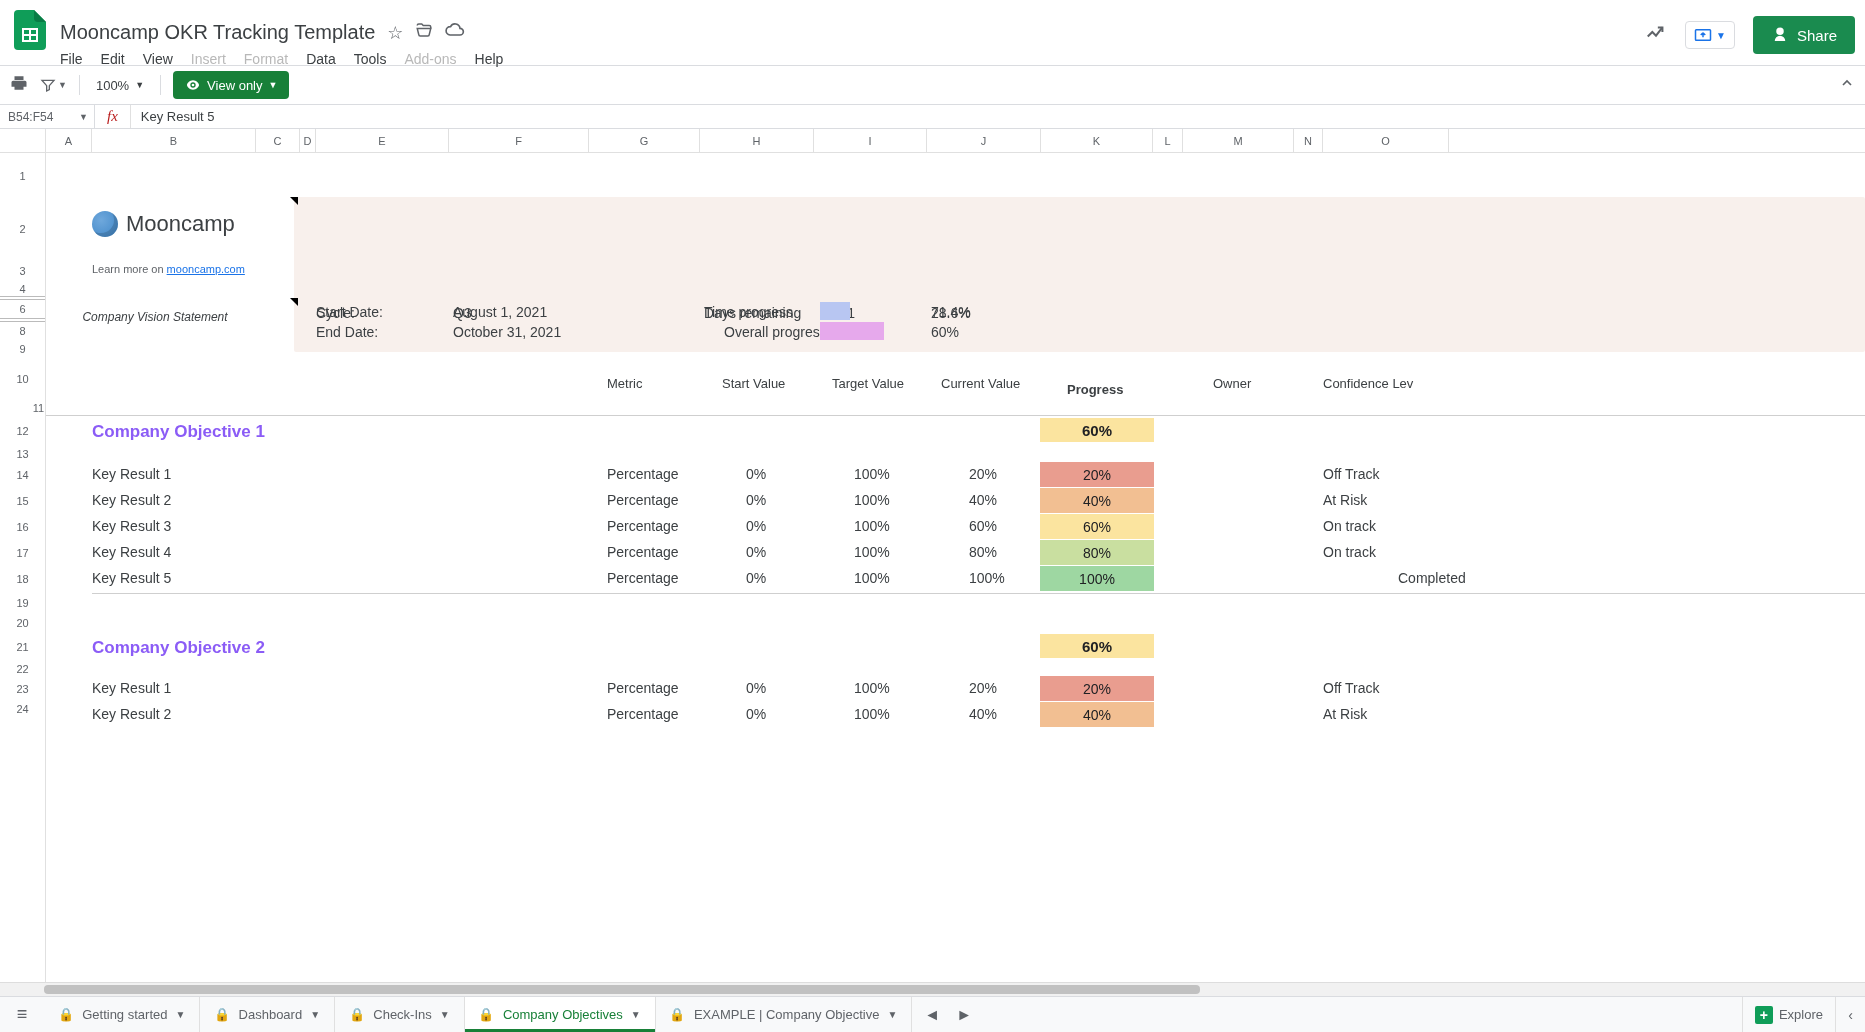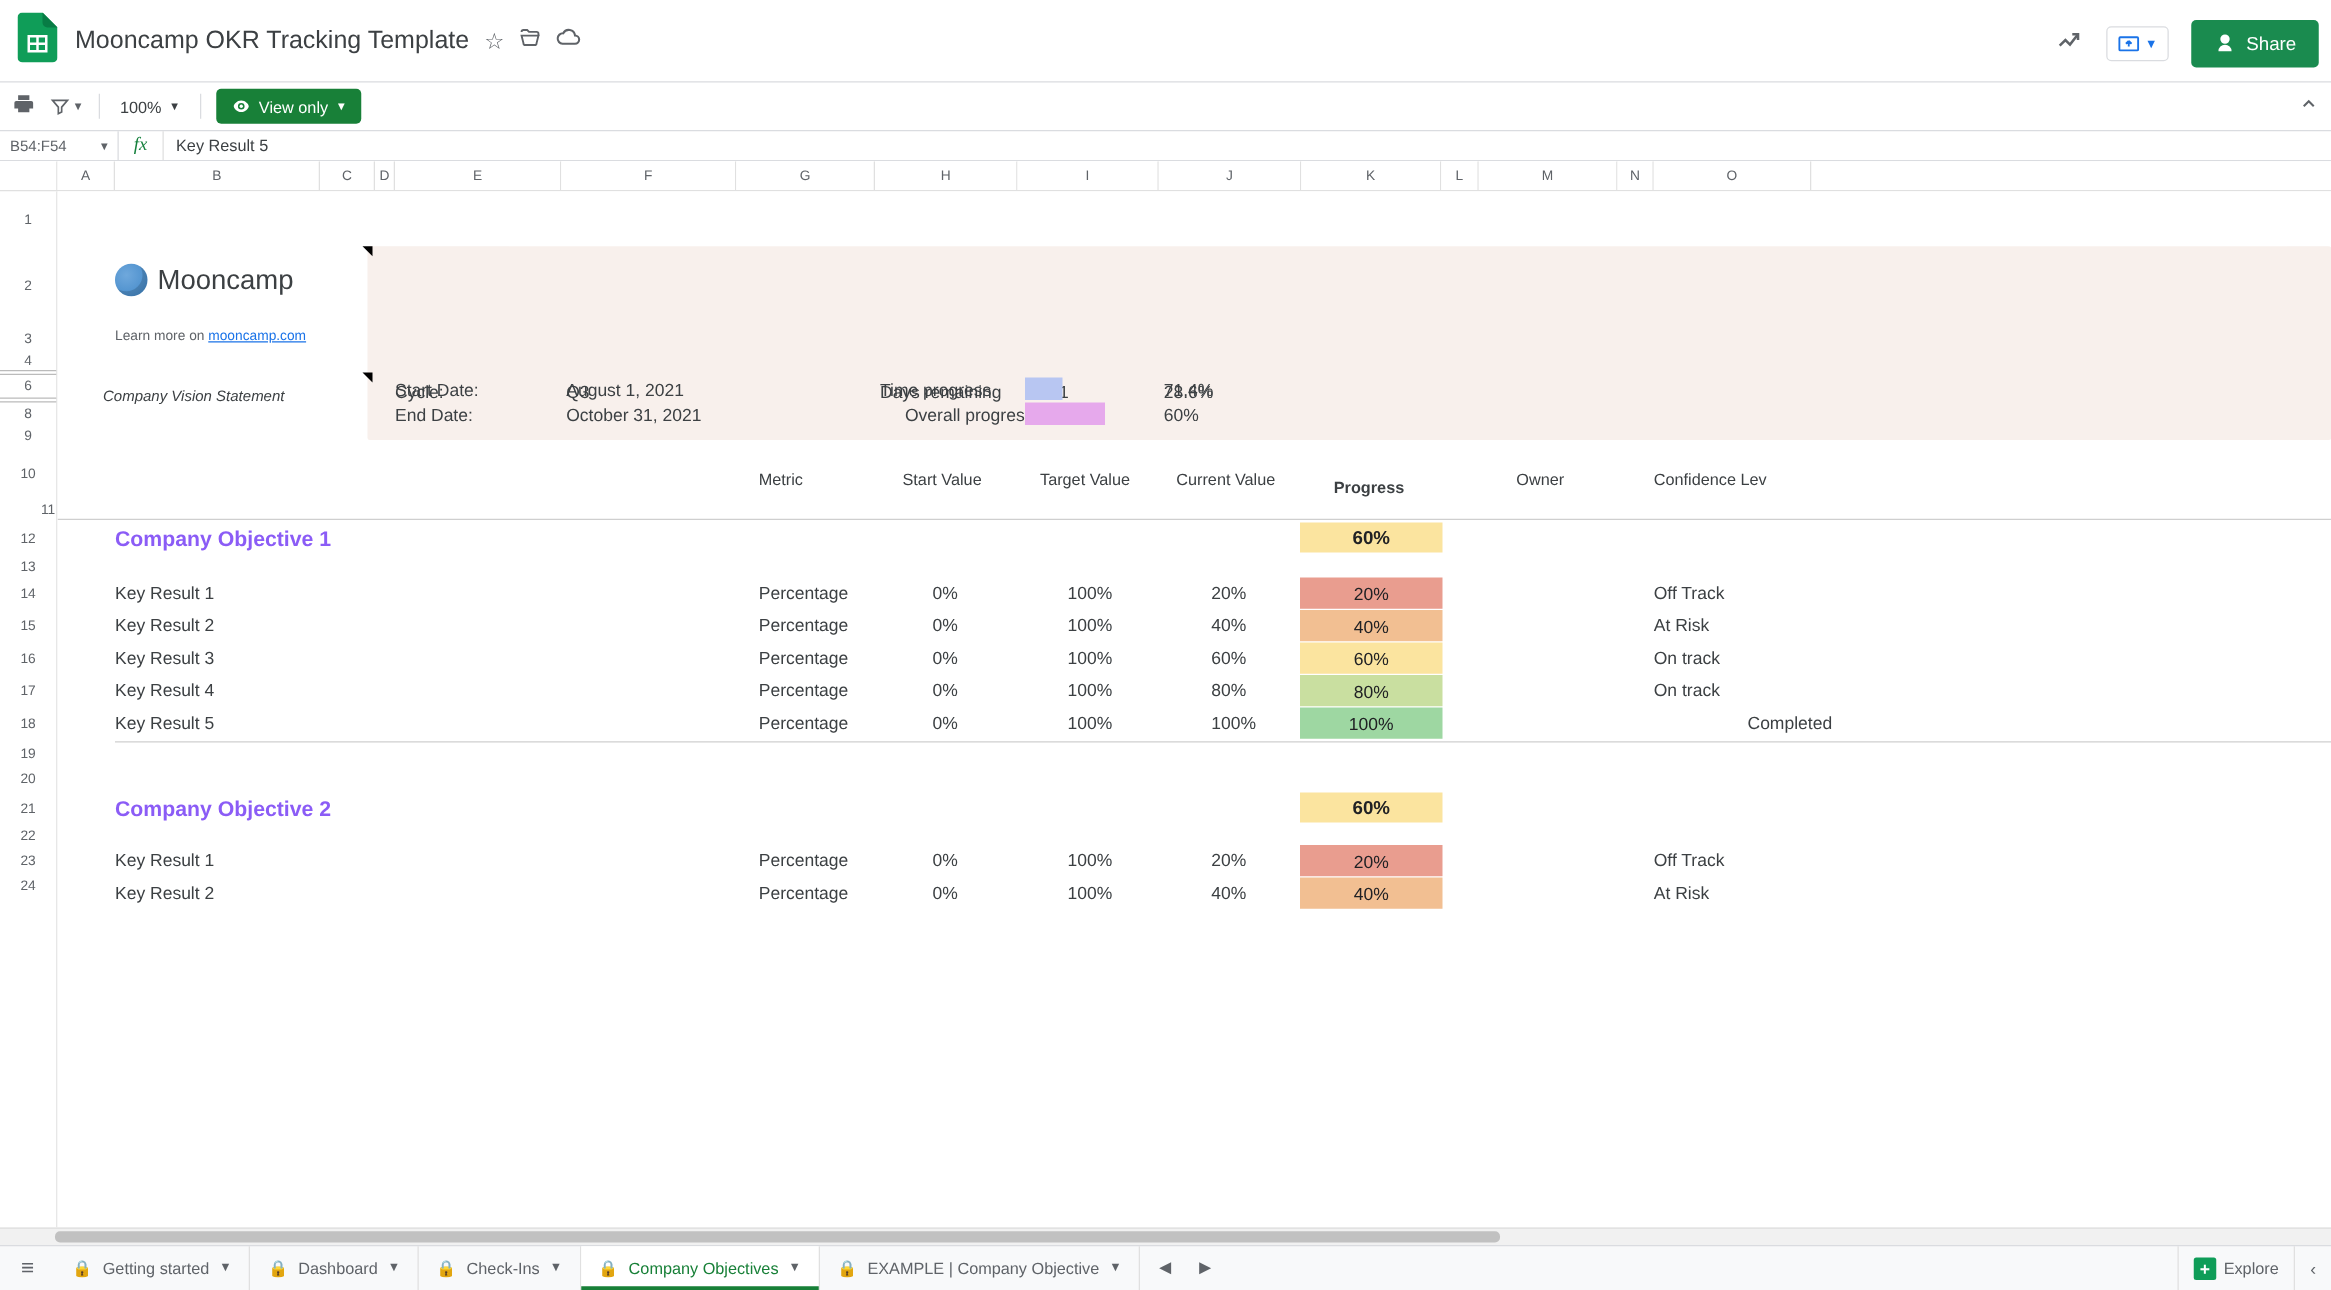--- a/index.html
+++ b/index.html
@@ -22,21 +22,21 @@
 .toolbar { display: flex; align-items: center; padding: 6px 10px; gap: 12px; border-bottom: 1px solid #dadce0; height: 39px; }
 .tb-icon { color: #5f6368; font-size: 18px; cursor: pointer; }
 .tb-sep { border-left: 1px solid #dadce0; height: 20px; }
 .zoom-sel { font-size: 13px; color: #3c4043; padding: 2px 4px; cursor: pointer; display:flex; align-items:center; gap:6px;}
 .view-only-pill { background: #188038; color: #fff; border-radius: 4px; padding: 6px 12px; display: flex; align-items: center; gap: 6px; font-size: 13px; cursor: pointer; }
 .toolbar .spacer { flex: 1; }
 
 .formula-bar { display: flex; align-items: center; border-bottom: 1px solid #dadce0; height: 24px; }
 .name-box { width: 95px; border-right: 1px solid #dadce0; height: 100%; display: flex; align-items: center; padding: 0 8px; font-size: 12px; color: #5f6368; position: relative; }
 .name-box .dd { position:absolute; right:6px; font-size:9px; color:#5f6368;}
-.fx-label { font-style: italic; color: #15803d; padding: 0 12px; font-family: serif; font-size:15px; border-right:1px solid #e0e0e0; height:100%; display:flex; align-items:center;}
+.fx-label { font-style: italic; color: #b91c1c; padding: 0 12px; font-family: serif; font-size:15px; border-right:1px solid #e0e0e0; height:100%; display:flex; align-items:center;}
 .formula-input { flex: 1; padding: 0 10px; font-size: 13px; color: #3c4043; }
 
 .grid-area { position: relative; height: calc(100vh - 66px - 39px - 24px - 36px); overflow: hidden; background: #fff; }
 .col-headers { display: flex; height: 24px; border-bottom: 1px solid #e0e0e0; font-size: 11px; color: #5f6368; background:#fff;}
 .corner-box { width: 46px; border-right: 1px solid #e0e0e0; background: #fff; }
 .col-h { text-align: center; line-height: 24px; border-right: 1px solid #e0e0e0; background: #fff; }
 .grid-body { display: flex; height: calc(100% - 24px - 14px); overflow: hidden; }
 .row-headers { width: 46px; border-right: 1px solid #e0e0e0; font-size: 11px; color: #5f6368; flex-shrink:0;}
 .row-h { text-align: center; border-bottom: 1px solid transparent; display:flex; align-items:center; justify-content:center; position:relative;}
 .sheet-content { flex: 1; position: relative; background: #fff; overflow: hidden; }
@@ -100,20 +100,31 @@
             <path d="M3 6a2 2 0 0 1 2-2h4l2 2h8a2 2 0 0 1 2 2v2"></path>
             <path d="M3 10h18l-2 8a2 2 0 0 1-2 2H7a2 2 0 0 1-2-2z"></path>
           </svg>
       </span>
       <span class="cloud-icon">
         <svg width="20" height="20" viewBox="0 0 24 24" fill="none" stroke="#5f6368" stroke-width="2">
             <path d="M18 18a4 4 0 0 0 0-8 6 6 0 0 0-11.3-2A5 5 0 0 0 6 18z"></path>
           </svg>
       </span>
     </div>
+    <div class="menu-bar" id="menu-bar">
+        <span class="menu-item">File</span>
+        <span class="menu-item">Edit</span>
+        <span class="menu-item">View</span>
+        <span class="menu-item menu-disabled">Insert</span>
+        <span class="menu-item menu-disabled">Format</span>
+        <span class="menu-item">Data</span>
+        <span class="menu-item">Tools</span>
+        <span class="menu-item menu-disabled">Add-ons</span>
+        <span class="menu-item">Help</span>
+      </div>
   </div>
   <div class="title-right">
     <span class="trend-icon">
       <svg width="22" height="22" viewBox="0 0 24 24" fill="none" stroke="#5f6368" stroke-width="2.2">
           <path d="M3 17l5-5 4 4 7-9"></path>
           <path d="M14 7h5v5"></path>
         </svg>
     </span>
     <div class="open-ext-btn">
       <svg width="18" height="14" viewBox="0 0 24 18" fill="none" stroke="#1a73e8" stroke-width="2">

